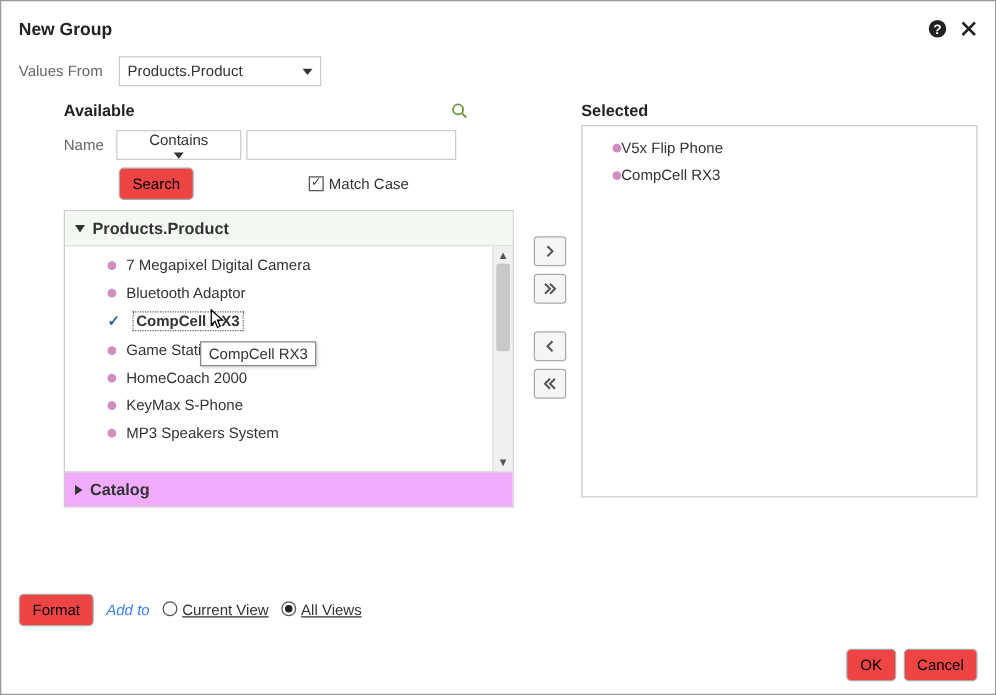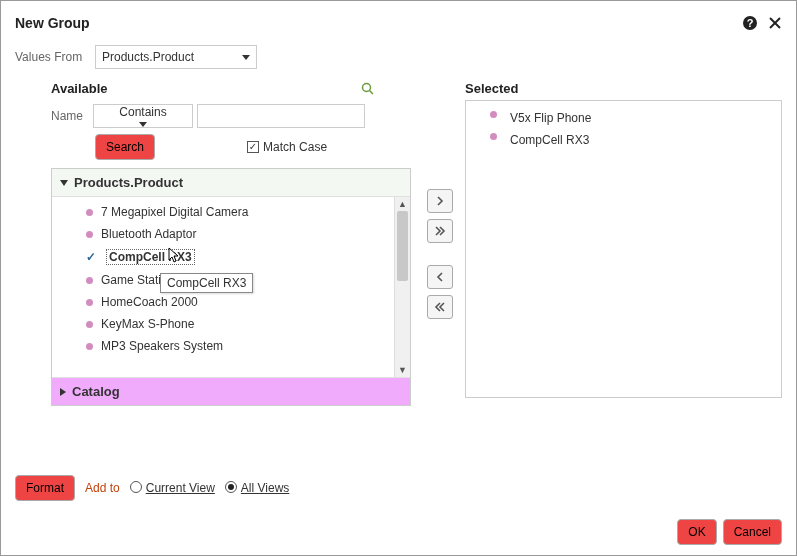--- a/index.html
+++ b/index.html
@@ -217,32 +217,32 @@
     font-size: 12px;
     cursor:pointer;
     color:#555;
   }
   .selected-panel {
     border: 1px solid #ccc;
     height: 298px;
     padding: 6px 0;
   }
   .selected-item {
-    display:flex; align-items:flex-start; gap:13px;
+    display:flex; align-items:center; gap:0;
     padding: 4px 8px 4px 24px;
   }
   .footer {
     position: absolute;
     left: 14px; right: 14px; bottom: 10px;
   }
   .footer-top {
     display:flex; align-items:center; gap:10px;
     margin-bottom: 18px;
   }
-  .footer-label { color:#c2410c; }
+  .footer-label { color:#3b82f6;font-style:italic; }
   .radio-group { display:flex; align-items:flex-start; gap:4px;text-decoration:underline; }
   .radio {
     width:12px; height:12px; border-radius:50%;
     border:1px solid #555;
     display:inline-flex; align-items:center; justify-content:center;
   }
   .radio-dot { width:6px; height:6px; border-radius:50%; background:#222; }
   .footer-buttons {
     display:flex; justify-content:flex-end; gap:6px;
   }

